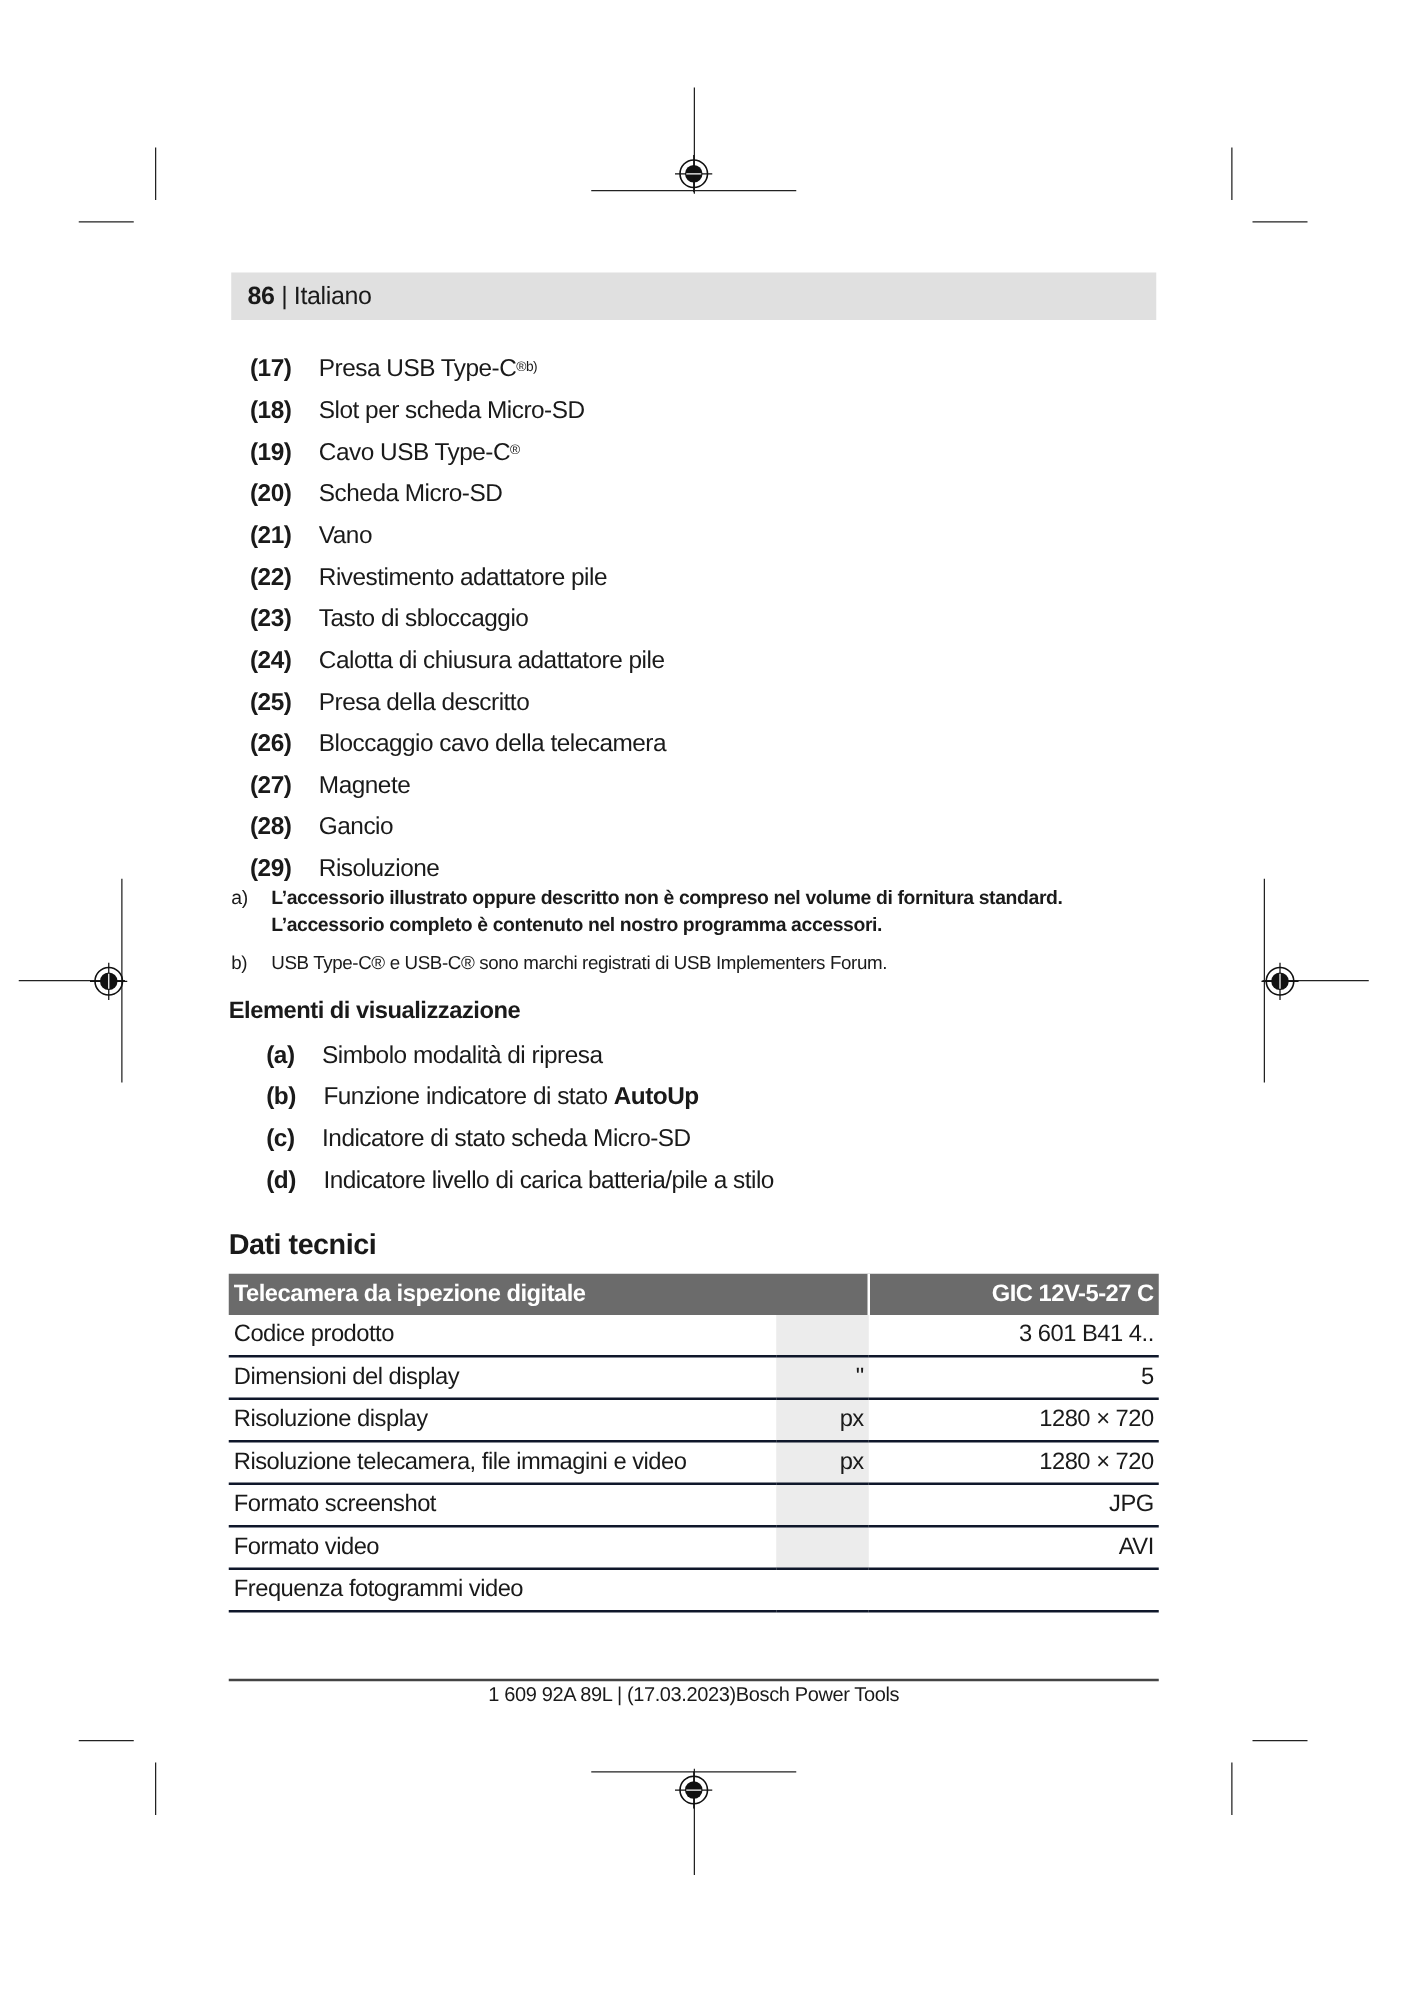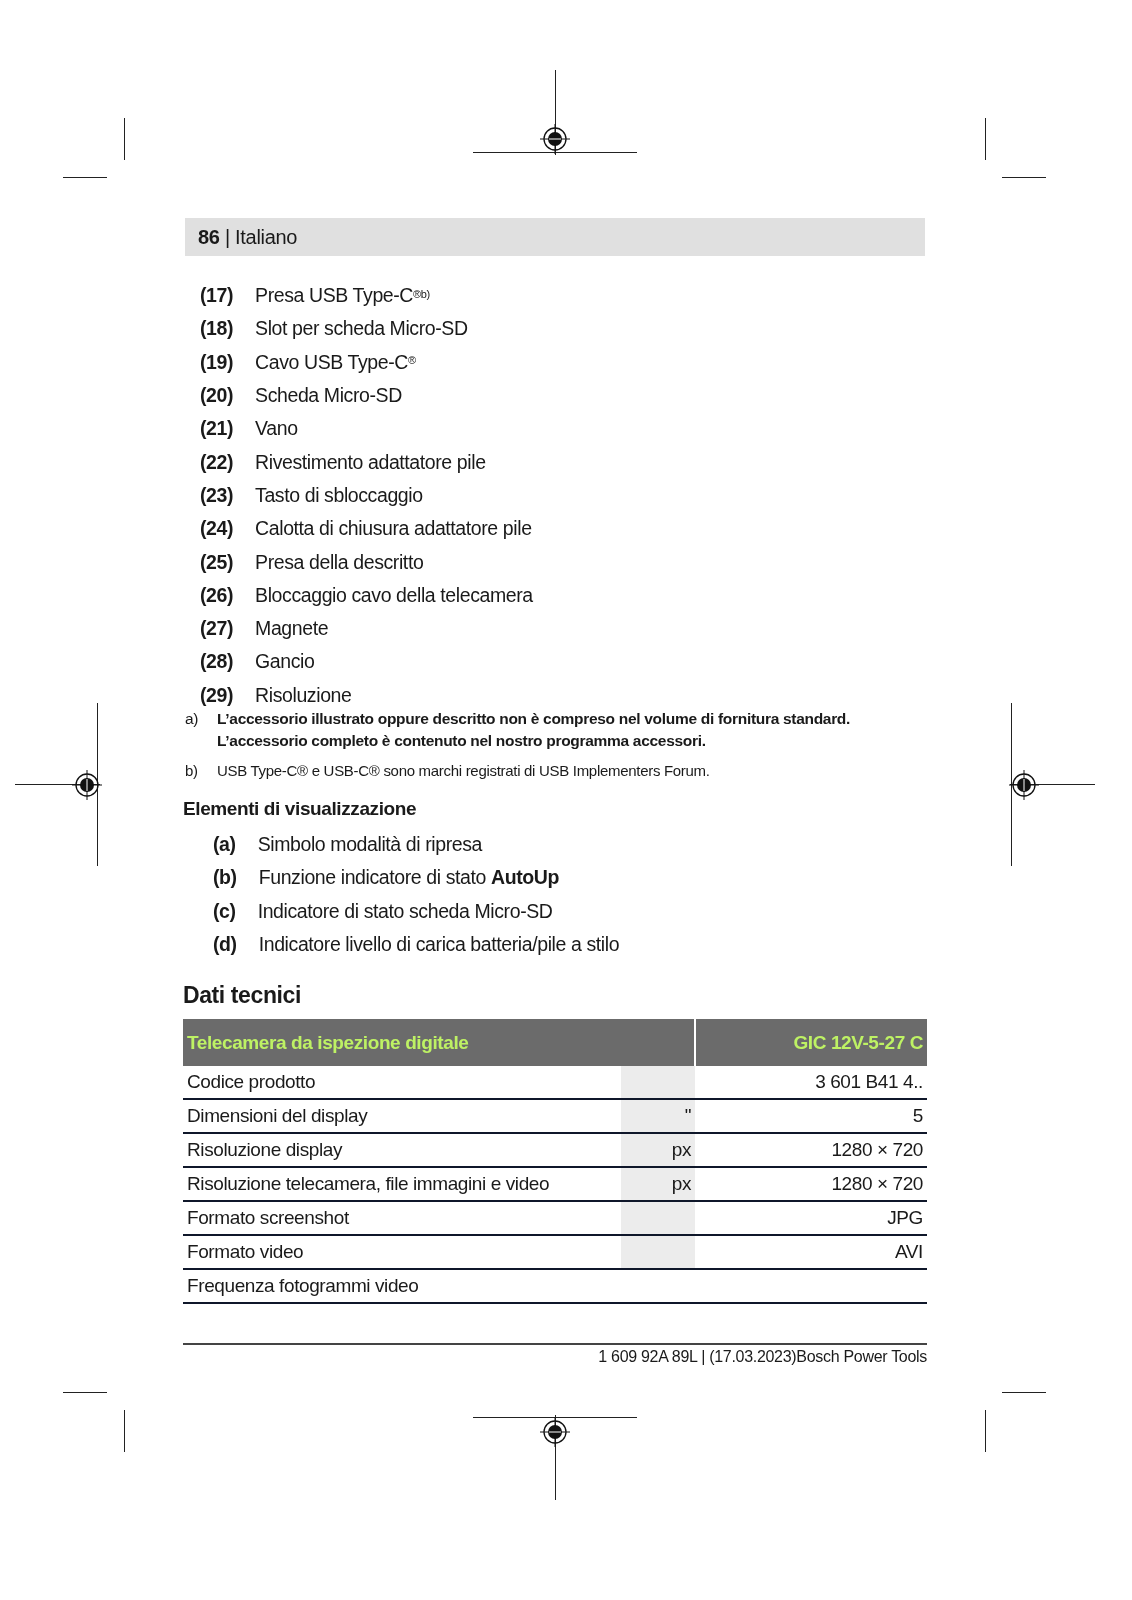--- a/index.html
+++ b/index.html
@@ -13,27 +13,27 @@
   .list-item { height:33.3px; font-size:19.5px; display:flex; align-items:center; letter-spacing:-0.4px; }
   .list-item .idx { font-weight:bold; margin-right:22px; }
   sup { font-size:11px; vertical-align:top; position:relative; top:-2px; }
   .fn { position:absolute; left:185px; font-size:15.5px; letter-spacing:-0.3px; }
   .fn .lbl { display:inline-block; width:32px; }
   .fn.bold .txt { font-weight:bold; }
   .section-title { position:absolute; left:183px; top:798px; font-size:19px; font-weight:bold; letter-spacing:-0.4px; }
   .disp-list { position:absolute; left:213px; top:828px; }
   .h2 { position:absolute; left:183px; top:982px; font-size:23px; font-weight:bold; letter-spacing:-0.4px; }
   table { position:absolute; left:183px; top:1019px; width:744px; border-collapse:collapse; font-size:19px; letter-spacing:-0.4px; }
-  th { background:#6b6b6b; color:#bef264; font-weight:bold; text-align:left; height:47px; padding:0 4px; }
+  th { background:#6b6b6b; color:#ffffff; font-weight:bold; text-align:left; height:33px; padding:0 4px; }
   th.right { text-align:right; border-left:2px solid #fff; }
   td { height:32px; border-bottom:2px solid #0f172a; padding:0 4px; }
   td.unit { background:#ececec; width:66px; text-align:right; }
   td.val { text-align:right; width:214px; }
   td.bold { font-weight:normal;padding-left:14px; }
-  .footer { position:absolute; top:1343px; left:183px; width:744px; border-top:2px solid #444; font-size:16px; padding-top:3px; display:flex; justify-content:flex-end; letter-spacing:-0.3px; }
+  .footer { position:absolute; top:1343px; left:183px; width:744px; border-top:2px solid #444; font-size:16px; padding-top:3px; display:flex; justify-content:center; letter-spacing:-0.3px; }
 </style>
 </head>
 <body>
 
 <div class="line" style="left:124px;top:118px;width:1px;height:42px"></div>
 <div class="line" style="left:63px;top:177px;width:44px;height:1px"></div>
 <div class="line" style="left:985px;top:118px;width:1px;height:42px"></div>
 <div class="line" style="left:1002px;top:177px;width:44px;height:1px"></div>
 <div class="line" style="left:124px;top:1410px;width:1px;height:42px"></div>
 <div class="line" style="left:63px;top:1392px;width:44px;height:1px"></div>

